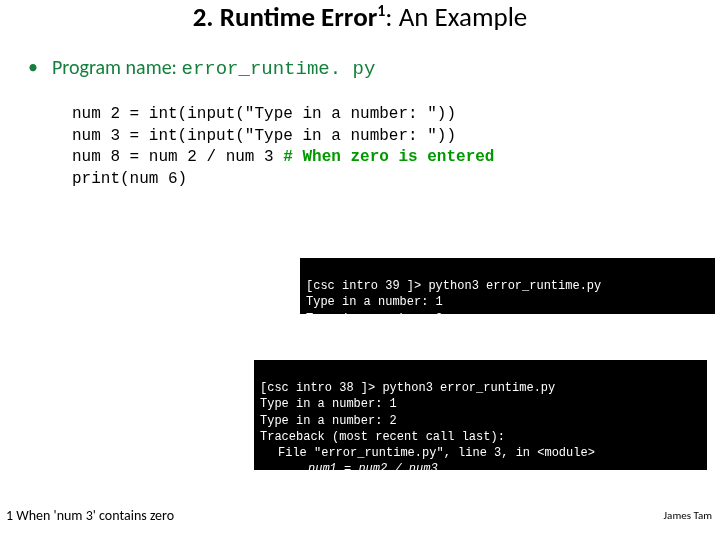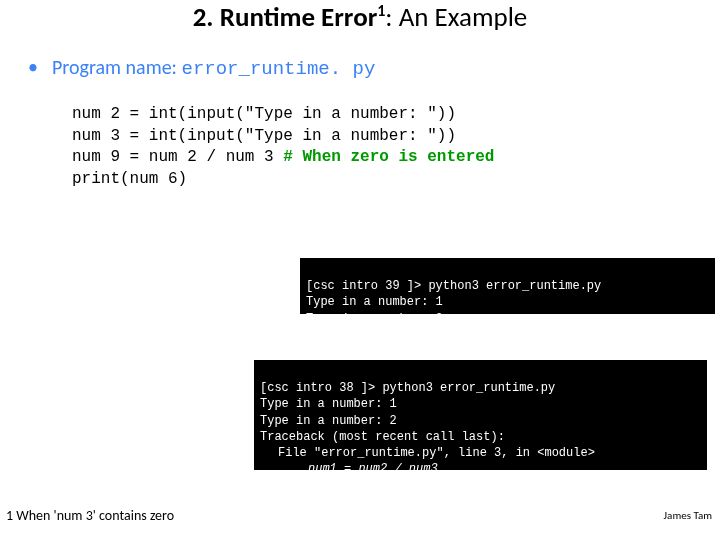--- a/index.html
+++ b/index.html
@@ -15,21 +15,21 @@
     text-align: center;
     font-size: 27px;
     color: #000;
   }
   .title .num { font-weight: 700; }
   .title .bold { font-weight: 700; }
   .title sup { font-size: 16px; vertical-align: super; }
   .bullet {
     margin: 22px 0 8px 28px;
     font-size: 20px;
-    color: #3b82f6;
+    color: #15803d;
   }
   .bullet .dot {
     display: inline-block;
     width: 24px;
     vertical-align: top;
   }
   .bullet .mono {
     font-family: "Courier New", monospace;
     font-size: 19px;
   }
@@ -78,21 +78,21 @@
   <span class="num">2.</span><span>  </span><span class="bold"><span>Runtime Error</span><sup>1</sup></span><span>: An Example</span>
 </div>
 
 <div class="bullet">
   <span class="dot">•</span><span>Program name: </span><span class="mono">error_runtime. py</span>
 </div>
 
 <div class="code">
   <div>num 2 = int(input("Type in a number: "))</div>
   <div>num 3 = int(input("Type in a number: "))</div>
-  <div><span>num 9 = num 2 / num 3 </span><span class="comment"># When zero is entered</span></div>
+  <div><span>num 8 = num 2 / num 3 </span><span class="comment"># When zero is entered</span></div>
   <div>print(num 6)</div>
 </div>
 
 <div class="terminal term1">
 <span>[csc intro 39 ]&gt; python3 error_runtime.py</span>
 <span>Type in a number: 1</span>
 <span>Type in a number: 2</span>
 <span>0.5</span>
 </div>
 

